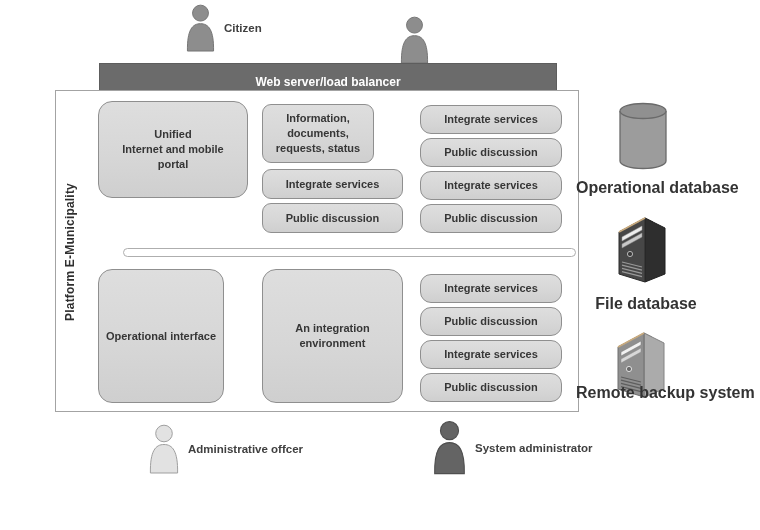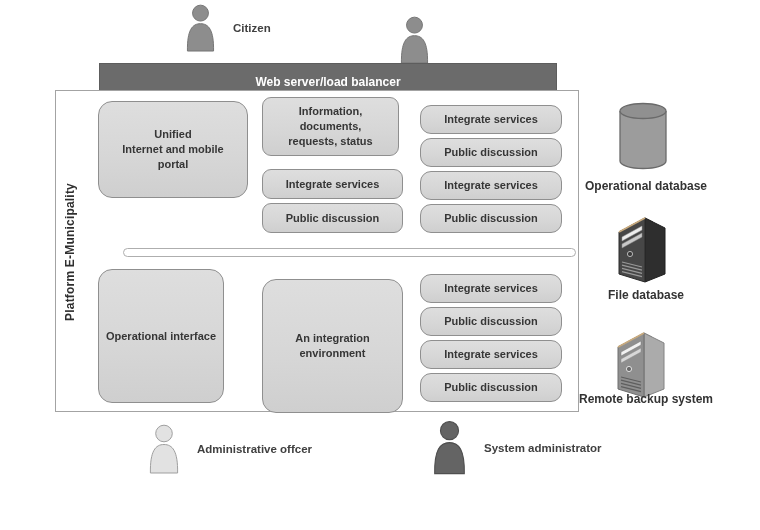--- a/index.html
+++ b/index.html
@@ -2,21 +2,21 @@
 <html><head>
 <meta charset="utf-8">
 <style>
   html,body{margin:0;padding:0;background:#ffffff;}
   .stage{
     position:relative;width:760px;height:530px;background:#ffffff;
     font-family:"Liberation Sans",sans-serif;color:#3b3b3b;overflow:hidden;
   }
   .abs{position:absolute;}
   
-  .actor{position:absolute;display:flex;align-items:center;gap:16px;}
+  .actor{position:absolute;display:flex;align-items:center;gap:7px;}
   .actor-label{font-size:11.5px;font-weight:700;color:#404040;white-space:nowrap;}
   
   .ws-bar{
     position:absolute;left:99px;top:63px;width:458px;height:37px;
     background:#6b6b6b;border:1px solid #5d5d5d;box-sizing:border-box;
     color:#ffffff;font-size:12px;font-weight:600;
     display:flex;align-items:center;justify-content:center;
   }
   
   .platform{
@@ -38,21 +38,21 @@
   .big{border-radius:14px;}
   .mid{border-radius:9px;}
   .pill{border-radius:11px;}
   .divider{
     position:absolute;left:67px;top:157px;width:453px;height:9px;
     background:#ffffff;border:1px solid #aeaeae;border-radius:6px;box-sizing:border-box;
   }
   
   .storage-label{
     position:absolute;left:576px;width:140px;text-align:center;
-    font-size:12px;font-weight:700;color:#333333;white-space:nowrap;
+    font-size:16px;font-weight:700;color:#333333;white-space:nowrap;
   }
 </style>
 </head>
 <body>
 
 <div class="stage">
 
   <div class="actor" style="left:184px;top:4px;">
     <svg width="33" height="48" viewBox="0 0 34 50">
       <circle cx="17" cy="9.5" r="8.3" fill="#8d8d8d" stroke="#737373" stroke-width="1"></circle>
@@ -75,21 +75,21 @@
 
   <div class="platform">
     <div class="platform-title">Platform E-Municipality</div>
 
     <div class="gbox big" style="left:42px;top:10px;width:150px;height:97px;">
       <span class="box-label">Unified
 Internet and mobile
 portal</span>
     </div>
 
-    <div class="gbox mid" style="left:206px;top:6px;width:137px;height:59px;">
+    <div class="gbox mid" style="left:206px;top:13px;width:112px;height:59px;">
       <span class="box-label">Information, documents,
 requests, status</span>
     </div>
     <div class="gbox mid" style="left:206px;top:78px;width:141px;height:30px;">
       <span class="box-label">Integrate services</span>
     </div>
     <div class="gbox mid" style="left:206px;top:112px;width:141px;height:30px;">
       <span class="box-label">Public discussion</span>
     </div>
 
@@ -104,21 +104,21 @@
     </div>
     <div class="gbox pill" style="left:364px;top:113px;width:142px;height:29px;">
       <span class="box-label">Public discussion</span>
     </div>
 
     <div class="divider"></div>
 
     <div class="gbox big" style="left:42px;top:178px;width:126px;height:134px;">
       <span class="box-label">Operational interface</span>
     </div>
-    <div class="gbox big" style="left:206px;top:178px;width:141px;height:134px;margin-top:10px;">
+    <div class="gbox big" style="left:206px;top:178px;width:141px;height:134px;">
       <span class="box-label">An integration
 environment</span>
     </div>
 
     <div class="gbox pill" style="left:364px;top:183px;width:142px;height:29px;">
       <span class="box-label">Integrate services</span>
     </div>
     <div class="gbox pill" style="left:364px;top:216px;width:142px;height:29px;">
       <span class="box-label">Public discussion</span>
     </div>
@@ -142,36 +142,36 @@
     <polygon points="4,20 30,6 30,70 4,62" fill="#474747" stroke="#2a2a2a" stroke-width="1"></polygon>
     <line x1="4" y1="20" x2="30" y2="6" stroke="#c9ab7f" stroke-width="1.6"></line>
     <polygon points="7,25 27,14 27,18 7,29" fill="#ededed" stroke="#999999" stroke-width="0.5"></polygon>
     <polygon points="7,32 27,21 27,25 7,36" fill="#c9c9c9" stroke="#8a8a8a" stroke-width="0.5"></polygon>
     <circle cx="15" cy="42" r="2.6" fill="#3a3a3a" stroke="#b5b5b5" stroke-width="1"></circle>
     <line x1="7" y1="50" x2="27" y2="55" stroke="#9a9a9a" stroke-width="1.2"></line>
     <line x1="7" y1="53.2" x2="27" y2="58.2" stroke="#9a9a9a" stroke-width="1.2"></line>
     <line x1="7" y1="56.4" x2="27" y2="61.4" stroke="#9a9a9a" stroke-width="1.2"></line>
     <line x1="7" y1="59.6" x2="27" y2="64.6" stroke="#9a9a9a" stroke-width="1.2"></line>
   </svg>
-  <div class="storage-label" style="top:288px;">File database</div>
+  <div class="storage-label" style="top:295px;">File database</div>
 
   <svg class="abs" style="left:614px;top:327px;" width="54" height="74" viewBox="0 0 54 74">
     <polygon points="4,20 30,6 38,10 12,24" fill="#d2d2d2" stroke="#8a8a8a" stroke-width="0.8"></polygon>
     <polygon points="30,6 50,16 50,62 30,70" fill="#ababab" stroke="#828282" stroke-width="1"></polygon>
     <polygon points="4,20 30,6 30,70 4,62" fill="#8f8f8f" stroke="#6e6e6e" stroke-width="1"></polygon>
     <line x1="4" y1="20" x2="30" y2="6" stroke="#c9ab7f" stroke-width="1.6"></line>
     <polygon points="7,25 27,14 27,18 7,29" fill="#f2f2f2" stroke="#777777" stroke-width="0.5"></polygon>
     <polygon points="7,32 27,21 27,25 7,36" fill="#d8d8d8" stroke="#8a8a8a" stroke-width="0.5"></polygon>
     <circle cx="15" cy="42" r="2.6" fill="#6a6a6a" stroke="#e0e0e0" stroke-width="1"></circle>
     <line x1="7" y1="50" x2="27" y2="55" stroke="#5e5e5e" stroke-width="1.2"></line>
     <line x1="7" y1="53.2" x2="27" y2="58.2" stroke="#5e5e5e" stroke-width="1.2"></line>
     <line x1="7" y1="56.4" x2="27" y2="61.4" stroke="#5e5e5e" stroke-width="1.2"></line>
     <line x1="7" y1="59.6" x2="27" y2="64.6" stroke="#5e5e5e" stroke-width="1.2"></line>
   </svg>
-  <div class="storage-label" style="top:392px;">Remote backup system</div>
+  <div class="storage-label" style="top:384px;">Remote backup system</div>
 
   <div class="actor" style="left:431px;top:420px;">
     <svg width="37" height="55" viewBox="0 0 34 50">
       <circle cx="17" cy="9.5" r="8.3" fill="#646464" stroke="#4f4f4f" stroke-width="1"></circle>
       <path d="M17,20.5 C25.5,20.5 31,27 30.6,49 L3.4,49 C3,27 8.5,20.5 17,20.5 Z" fill="#646464" stroke="#4f4f4f" stroke-width="1"></path>
     </svg>
     <span class="actor-label">System administrator</span>
   </div>
 
   <div class="actor" style="left:147px;top:424px;">

